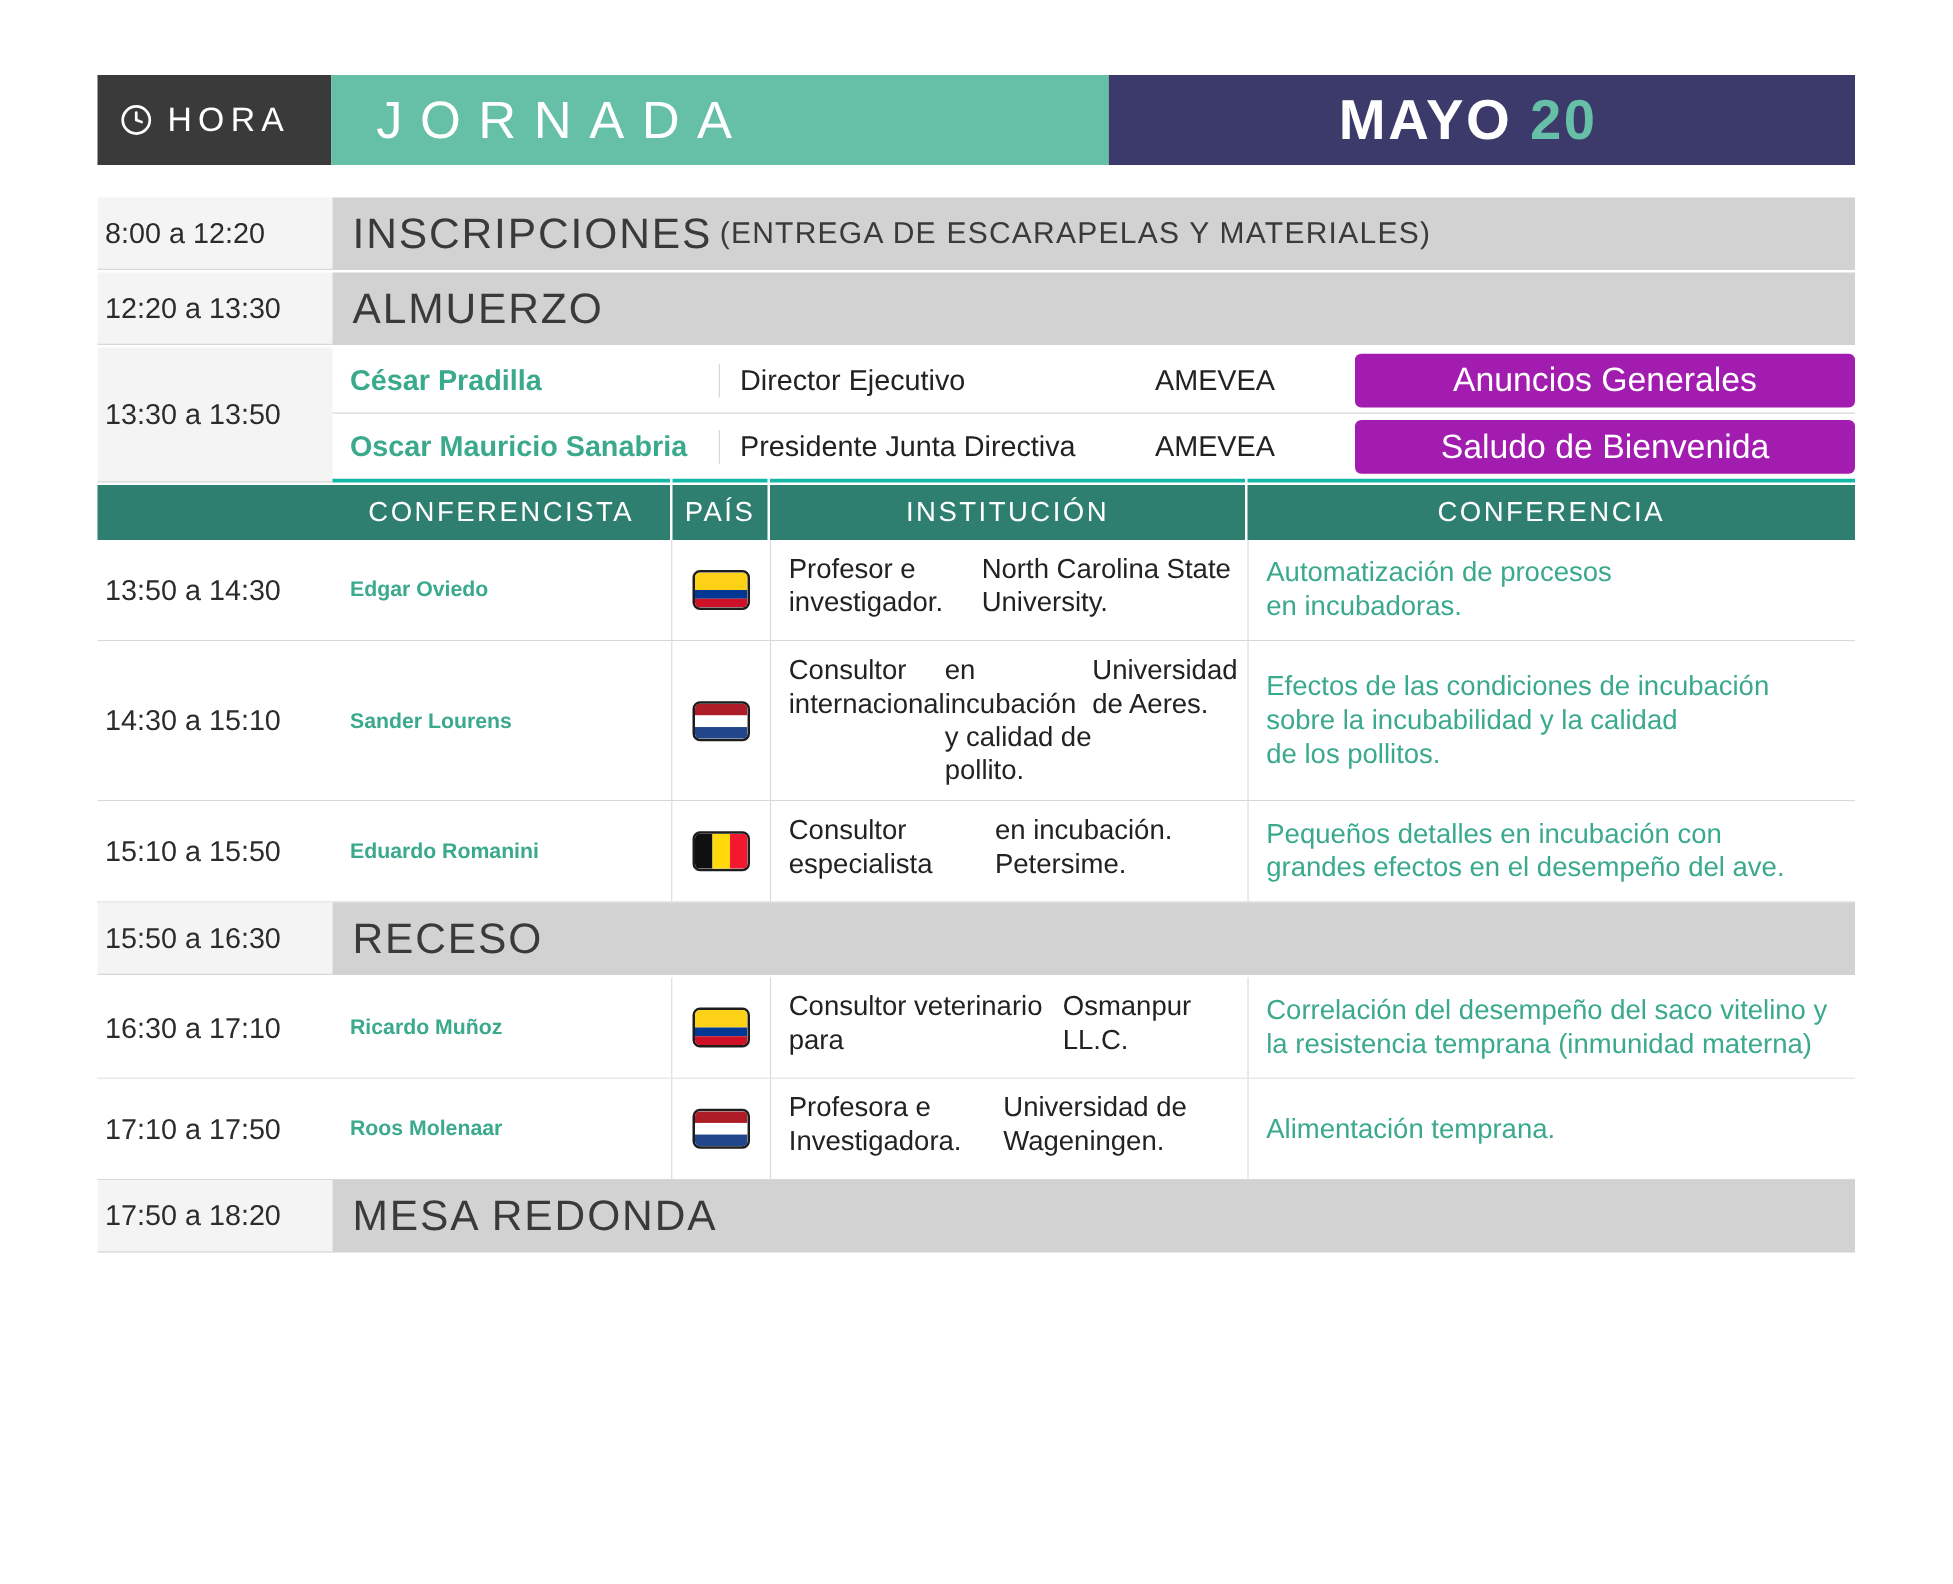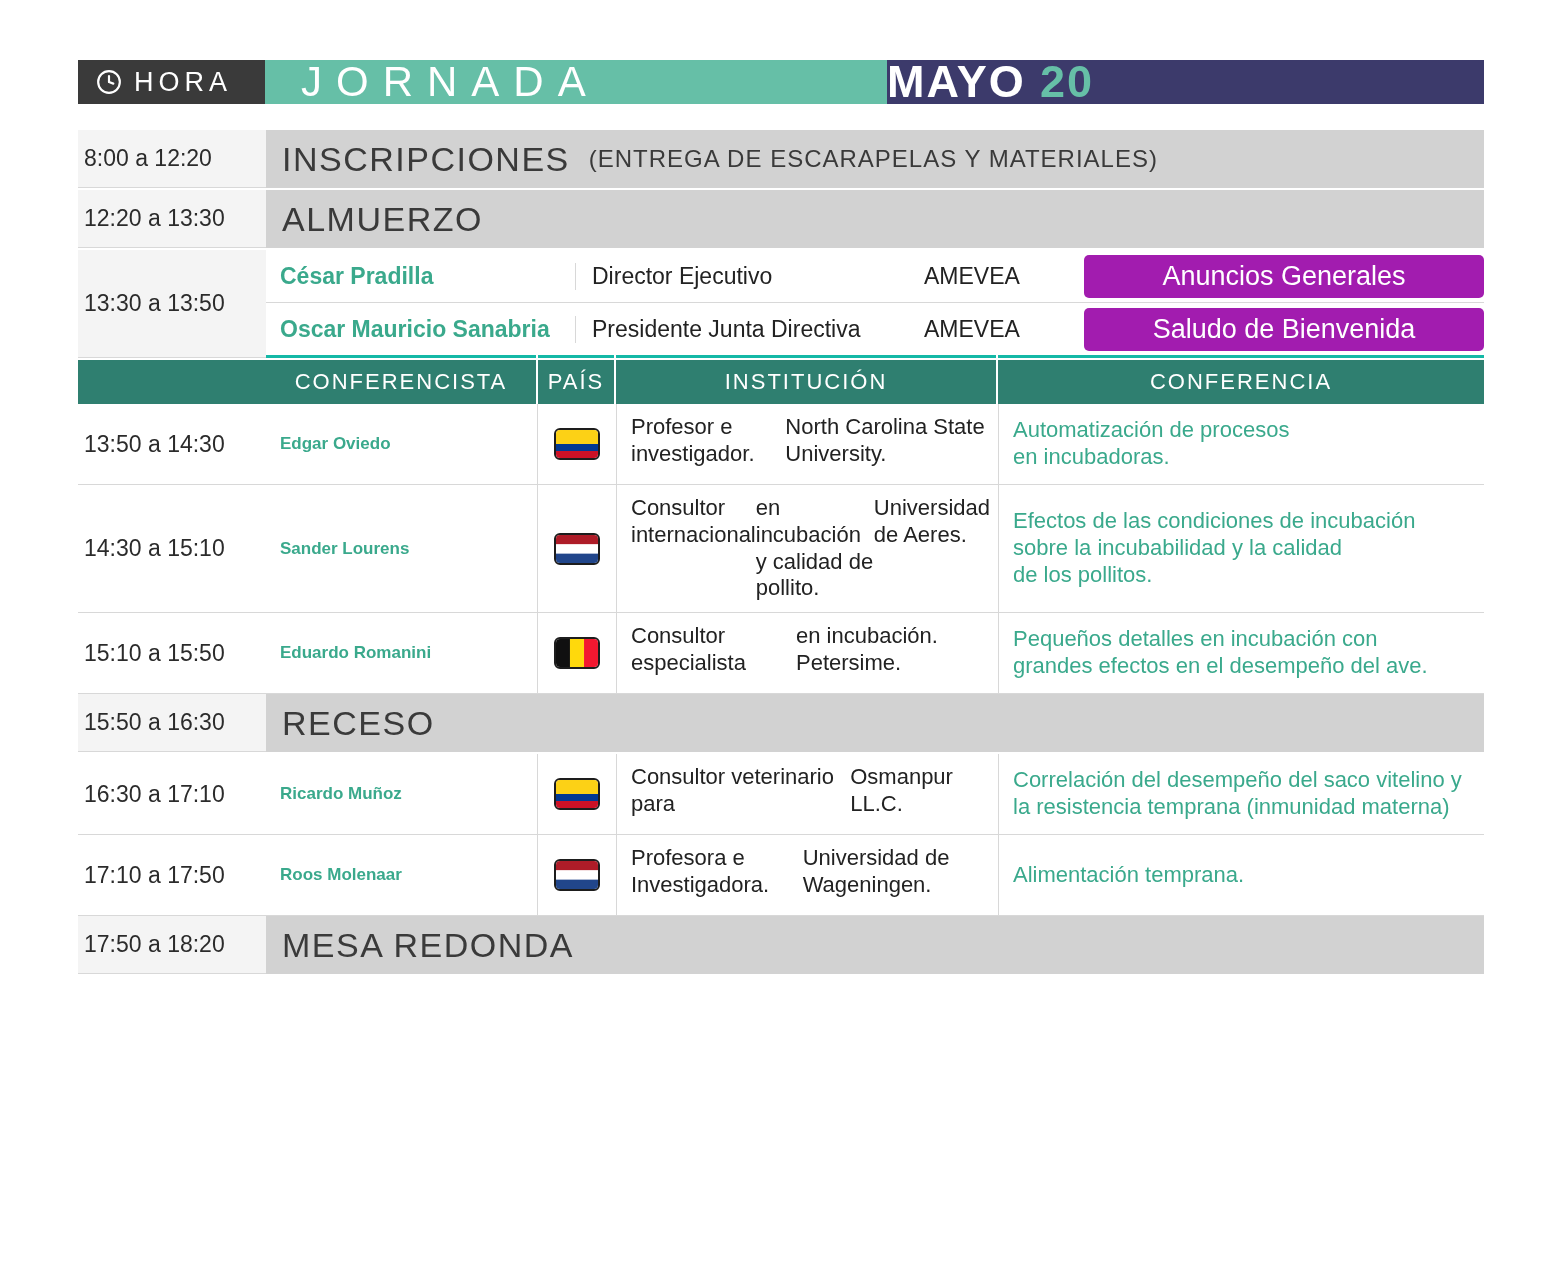--- a/index.html
+++ b/index.html
@@ -19,21 +19,21 @@
     width: 1562px;
     height: 1267px;
     box-sizing: border-box;
     padding: 60px 78px 0 78px;
   }
 
   
   .header {
     display: flex;
     align-items: stretch;
-    height: 44px;
+    height: 72px;
     margin-left: 0;
   }
   .hora-badge {
     background: #3a3a3a;
     color: #ffffff;
     display: flex;
     align-items: center;
     gap: 12px;
     padding: 0 22px 0 18px;
     width: 187px;
@@ -60,21 +60,21 @@
     font-size: 42px;
     letter-spacing: 14px;
     font-weight: 400;
   }
   .mayo {
     background: #3c3a6b;
     color: #ffffff;
     flex: 1 1 auto;
     display: flex;
     align-items: center;
-    justify-content: flex-start;
+    justify-content: center;
     padding-right: 22px;
     box-sizing: border-box;
     font-size: 45px;
     font-weight: 700;
     letter-spacing: 2px;
     gap: 14px;
   }
   .mayo .daynum { color: #66bfa7; }
 
   
@@ -102,21 +102,20 @@
   .time.plain { background: #ffffff; }
 
   .band {
     flex: 1 1 auto;
     background: #d2d2d2;
     display: flex;
     align-items: center;
     padding-left: 16px;
     box-sizing: border-box;
     min-height: 58px;
-    gap: 13px;
   }
   .band .big {
     font-size: 34px;
     letter-spacing: 1.5px;
     color: #3a3a3a;
     font-weight: 400;
   }
   .band .small {
     font-size: 24px;
     letter-spacing: 1px;

